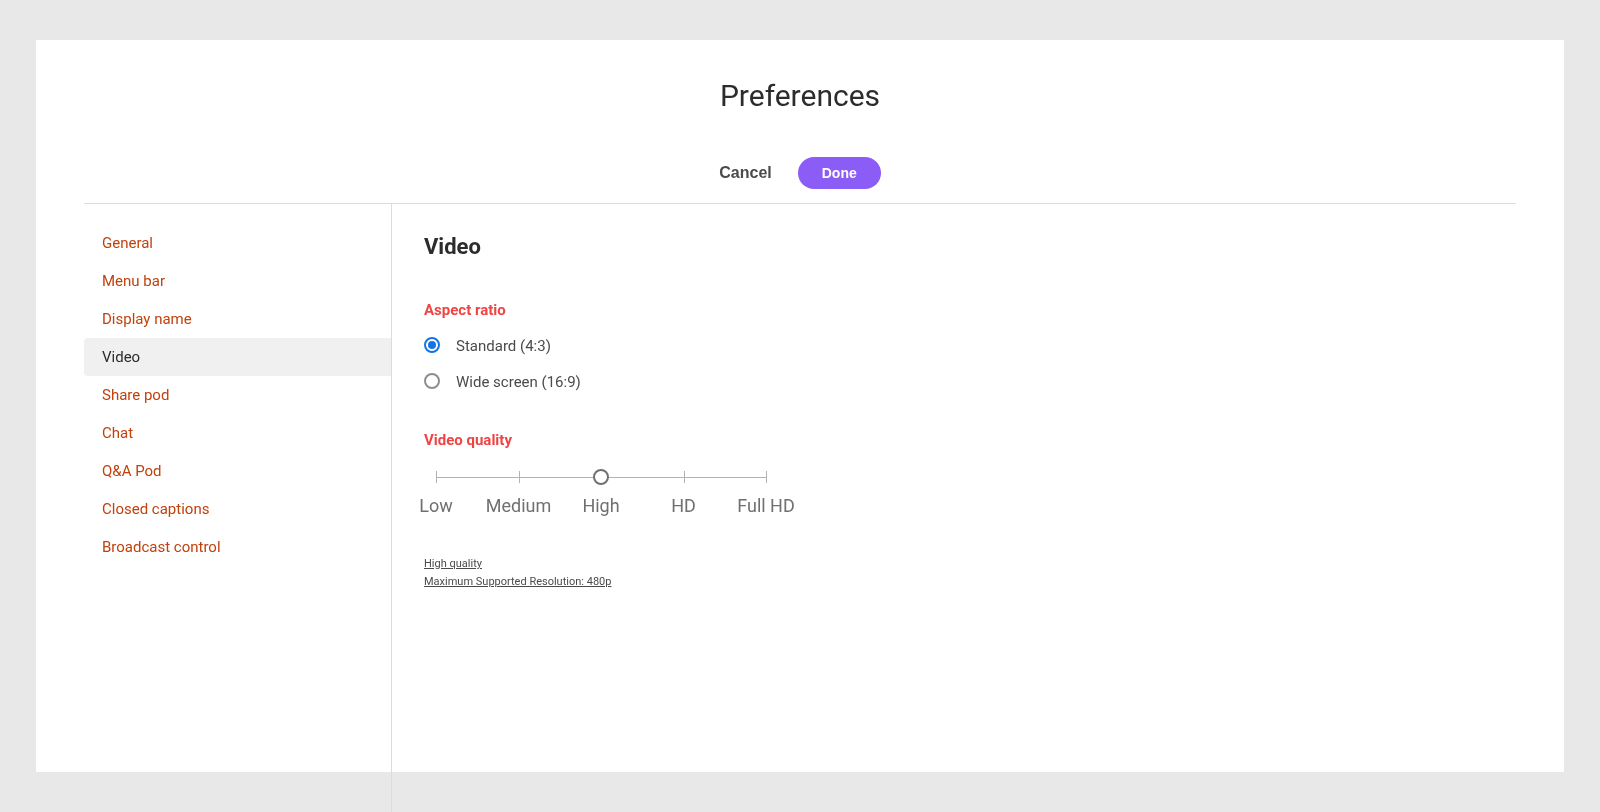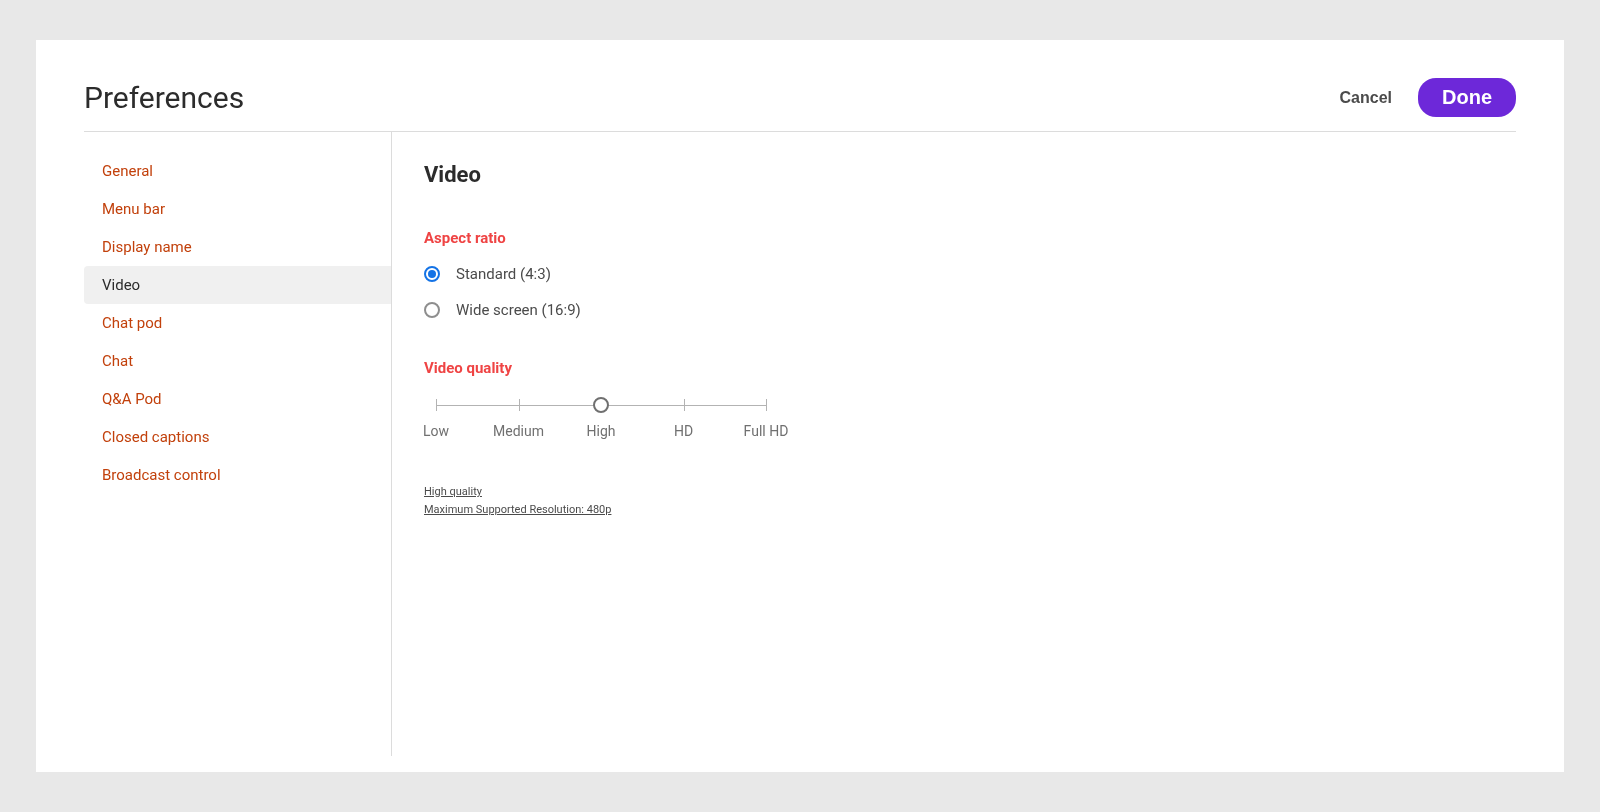--- a/index.html
+++ b/index.html
@@ -17,46 +17,48 @@
       padding: 38px 48px 0 48px;
       position: relative;
     }
     .header {
       display: flex;
       justify-content: space-between;
       align-items: center;
       border-bottom: 1px solid #dcdcdc;
       padding-bottom: 14px;
       margin-bottom: 0;
+      flex-direction: column;
     }
     .title {
       font-size: 30px;
       font-weight: 400;
       color: #2c2c2c;
     }
     .header-actions {
       display: flex;
       align-items: center;
       gap: 26px;
+      margin-top: 44px;
     }
     .cancel-btn {
       background: none;
       border: none;
       font-size: 16px;
       color: #4b4b4b;
       font-weight: 600;
       cursor: pointer;
     }
     .done-btn {
-      background: #6d28d9;
+      background: #8b5cf6;
       color: #fff;
       border: none;
       border-radius: 18px;
       padding: 8px 24px;
-      font-size: 20px;
+      font-size: 14px;
       font-weight: 700;
       cursor: pointer;
     }
     .body {
       display: flex;
       height: calc(100% - 70px);
     }
     .sidebar {
       width: 308px;
       border-right: 1px solid #dcdcdc;
@@ -89,21 +91,21 @@
       font-size: 15px;
       font-weight: 700;
       color: #ef4444;
       margin-bottom: 18px;
     }
     .radio-group {
       margin-bottom: 40px;
     }
     .radio-option {
       display: flex;
-      align-items: center;
+      align-items: flex-start;
       margin-bottom: 18px;
       cursor: pointer;
     }
     .radio-circle {
       width: 16px;
       height: 16px;
       border-radius: 50%;
       border: 2px solid #8e8e8e;
       margin-right: 16px;
       display: flex;
@@ -165,21 +167,21 @@
       transform: translateX(-50%);
       cursor: grab;
     }
     .slider-labels {
       position: relative;
       width: 330px;
       height: 20px;
     }
     .slider-label {
       position: absolute;
-      font-size: 14px;
+      font-size: 18px;
       color: #707070;
       transform: translateX(-50%);
       white-space: nowrap;
     }
     .quality-readout {
       font-size: 11px;
       color: #4b4b4b;
       line-height: 1.6;
       text-decoration: underline;
     }
@@ -195,21 +197,21 @@
       <button class="done-btn">Done</button>
     </div>
   </div>
 
   <div class="body">
     <nav class="sidebar" id="sidebar">
         <div class="sidebar-item">General</div>
         <div class="sidebar-item">Menu bar</div>
         <div class="sidebar-item">Display name</div>
         <div class="sidebar-item active">Video</div>
-        <div class="sidebar-item">Chat pod</div>
+        <div class="sidebar-item">Share pod</div>
         <div class="sidebar-item">Chat</div>
         <div class="sidebar-item">Q&amp;A Pod</div>
         <div class="sidebar-item">Closed captions</div>
         <div class="sidebar-item">Broadcast control</div>
       </nav>
 
     <div class="content">
       <h2 class="content-title">Video</h2>
 
       <div class="section-label">Aspect ratio</div>

